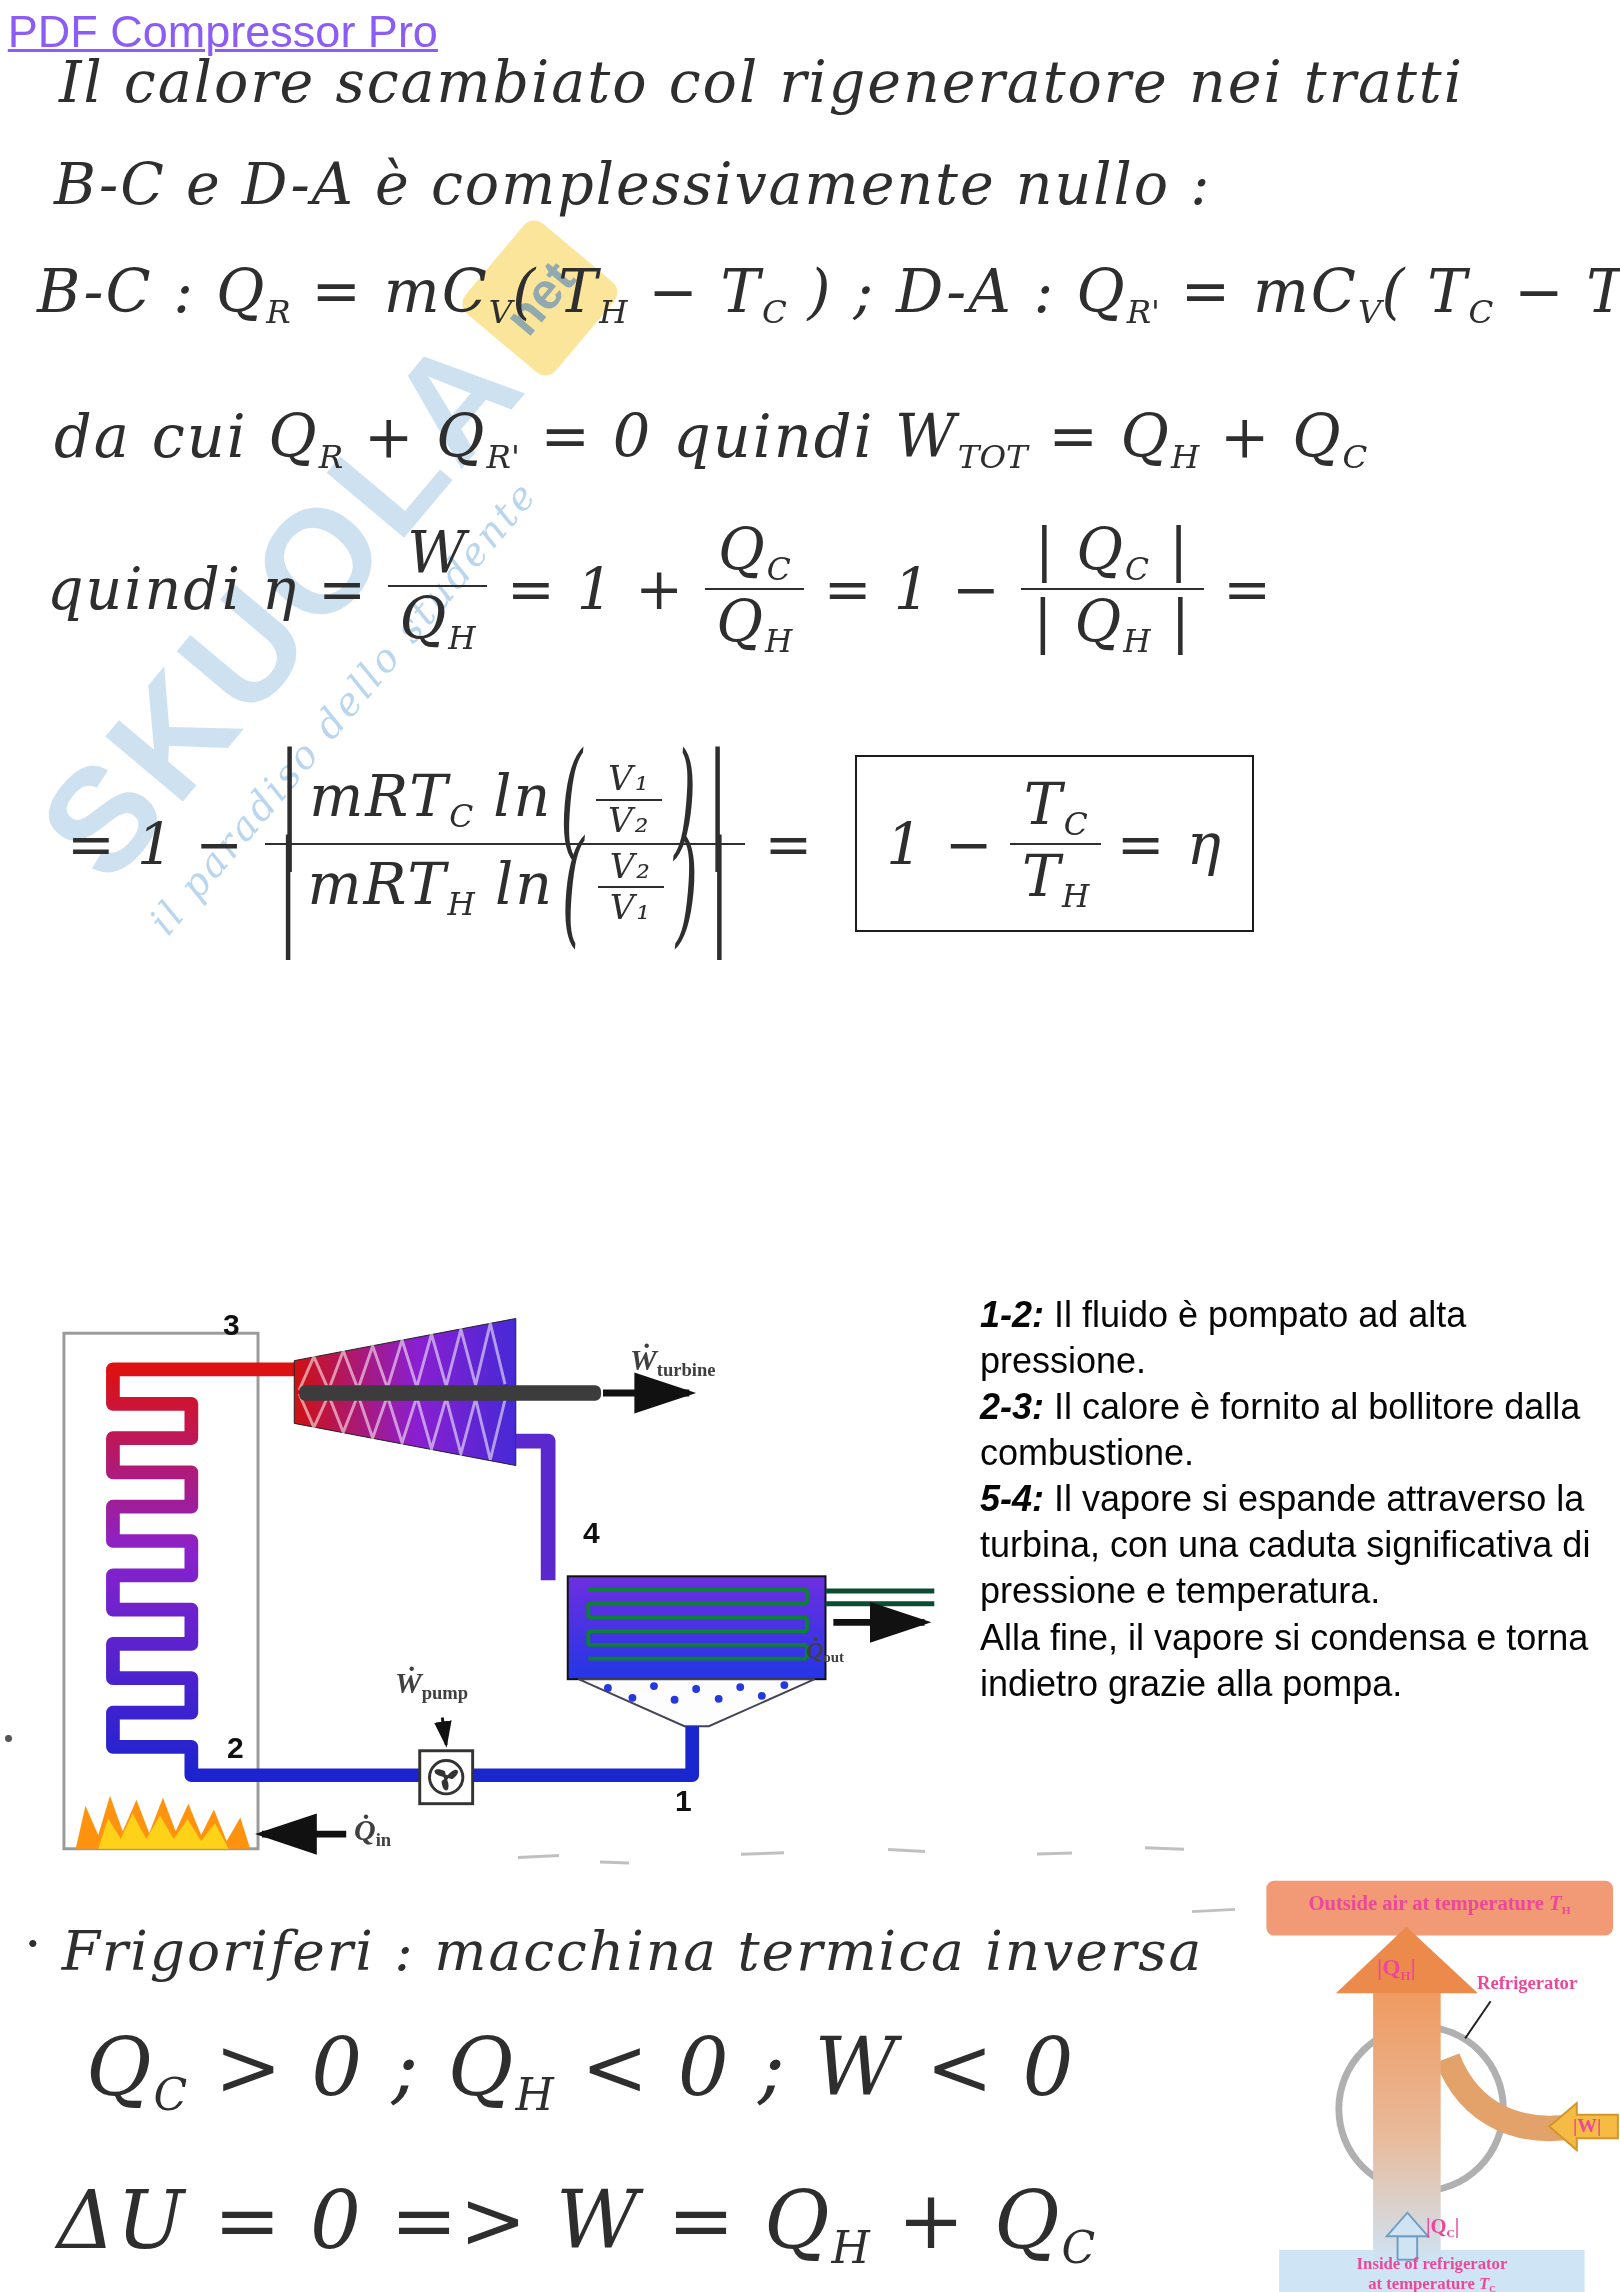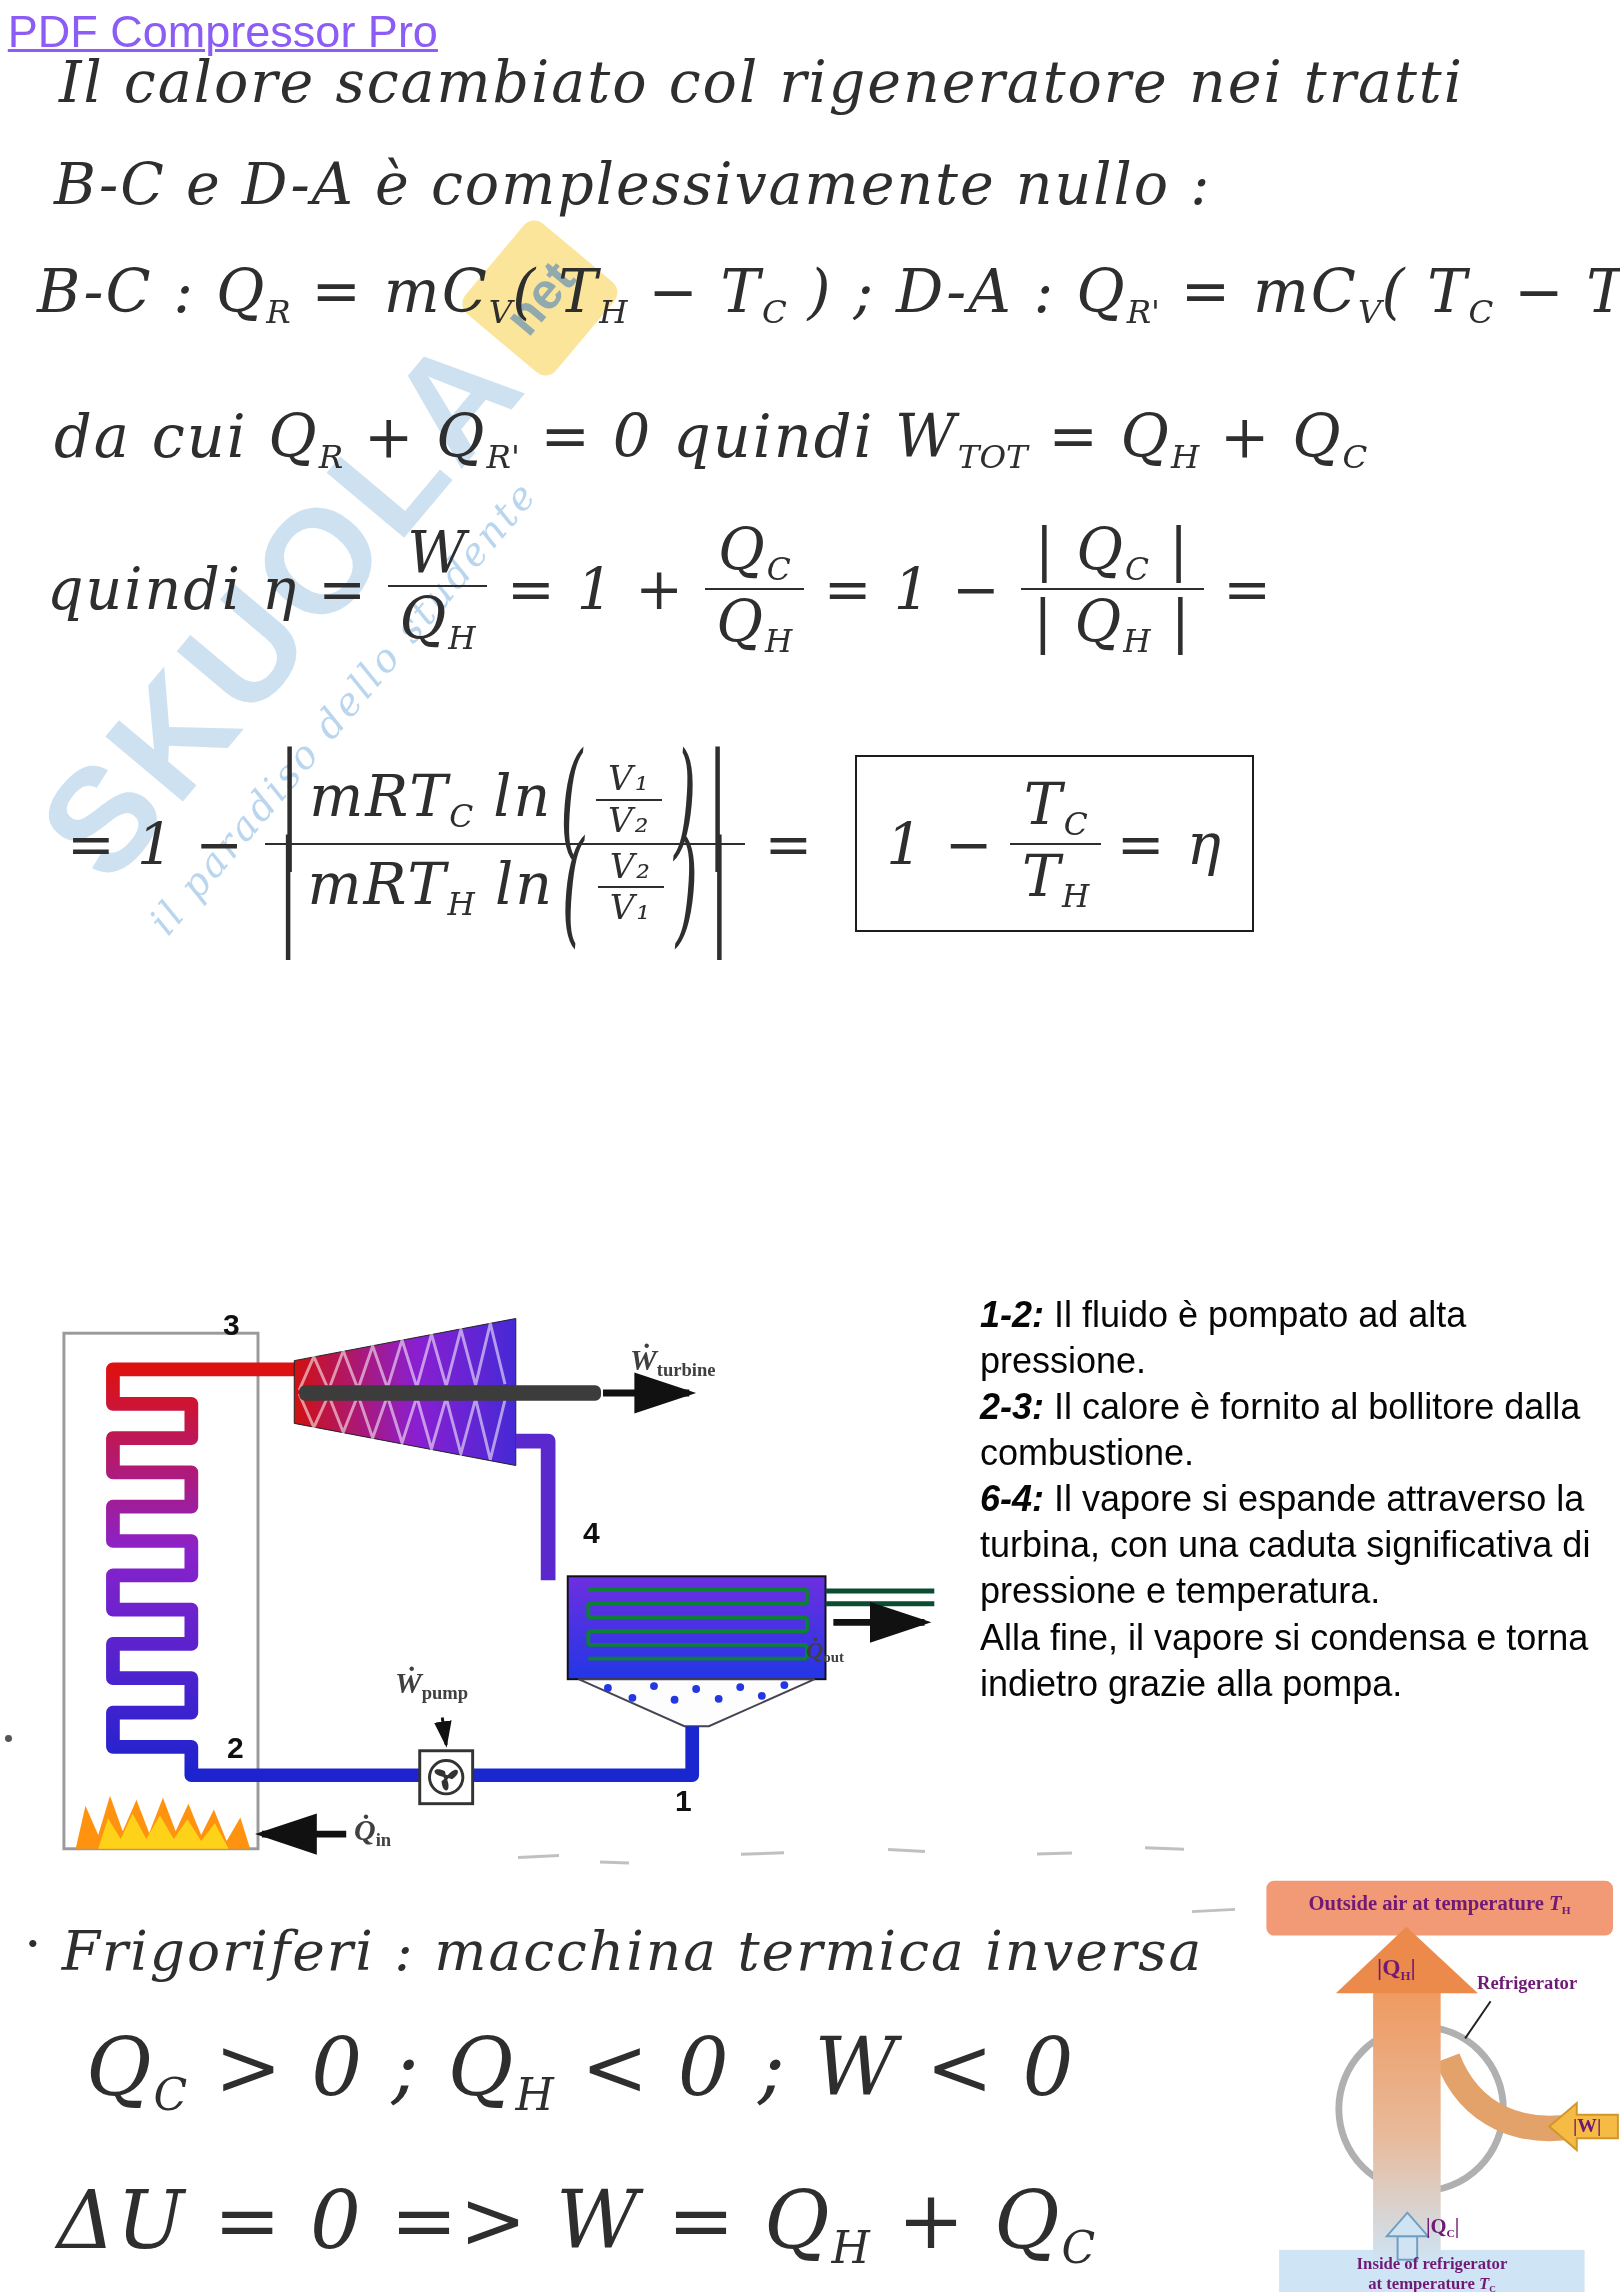--- a/index.html
+++ b/index.html
@@ -32,21 +32,21 @@
   .explain{position:absolute;left:980px;top:1292px;width:643px;margin:0;z-index:1;
            font-family:"Liberation Sans",sans-serif;font-size:36px;line-height:1.28;color:#060606;}
   .exp-item{display:block;}
   .bl{font-weight:bold;font-style:italic;}
   
   .diagram{position:absolute;z-index:1;}
   .dl{position:absolute;font-family:"Liberation Serif",serif;font-weight:bold;color:#404040;white-space:nowrap;}
   .dl .main{font-style:italic;}
   .dl .sub{font-size:0.62em;font-style:normal;vertical-align:-0.3em;}
   .dnum{position:absolute;font-family:"Liberation Sans",sans-serif;font-weight:bold;font-size:30px;color:#101010;}
-  .flabel{position:absolute;font-family:"Liberation Serif",serif;font-weight:bold;color:#701a75;z-index:2;}
+  .flabel{position:absolute;font-family:"Liberation Serif",serif;font-weight:bold;color:#ec4899;z-index:2;}
   .flabel .it{font-style:italic;}
   .center{text-align:center;}
   
   .dash{position:absolute;height:2.9px;background:#8d8d8d;opacity:0.55;z-index:1;}
   .lonedot{position:absolute;width:6.9px;height:6.9px;border-radius:50%;background:#555;z-index:1;}
 </style>
 </head>
 <body>
 
 <div class="page">
@@ -198,21 +198,21 @@
       <span class="main">Q̇</span><span class="sub">out</span>
     </div>
     <div class="dl" style="left:300px;top:519px;font-size:30px;text-align:center;">
       <span class="main">Q̇</span><span class="sub">in</span>
     </div>
   </div>
 
   <p class="explain">
     <span class="exp-item"><span class="bl">1-2:</span><span> Il fluido è pompato ad alta pressione.</span></span>
     <span class="exp-item"><span class="bl">2-3:</span><span> Il calore è fornito al bollitore dalla combustione.</span></span>
-    <span class="exp-item"><span class="bl">6-4:</span><span> Il vapore si espande attraverso la turbina, con una caduta significativa di pressione e temperatura.</span></span>
+    <span class="exp-item"><span class="bl">5-4:</span><span> Il vapore si espande attraverso la turbina, con una caduta significativa di pressione e temperatura.</span></span>
     <span class="exp-item"><span class="bl"></span><span>Alla fine, il vapore si condensa e torna indietro grazie alla pompa.</span></span>
   </p>
 
   <div class="hw" style="left:25.5px;top:1919px;font-size:55px;">
     <span class="bullet">•</span><span>Frigoriferi :   macchina termica inversa</span>
   </div>
   <div class="hw" style="left:86px;top:2021px;font-size:80px;"><span>Q</span><span class="sb">C</span><span> &gt; 0 ;   Q</span><span class="sb">H</span><span> &lt; 0  ;   W &lt; 0</span></div>
   <div class="hw" style="left:57px;top:2174px;font-size:80px;"><span>ΔU = 0  =&gt;  W = Q</span><span class="sb">H</span><span> + Q</span><span class="sb">C</span></div>
 
   <div class="diagram" style="left:1230px;top:1870px;width:390px;height:422px;">

